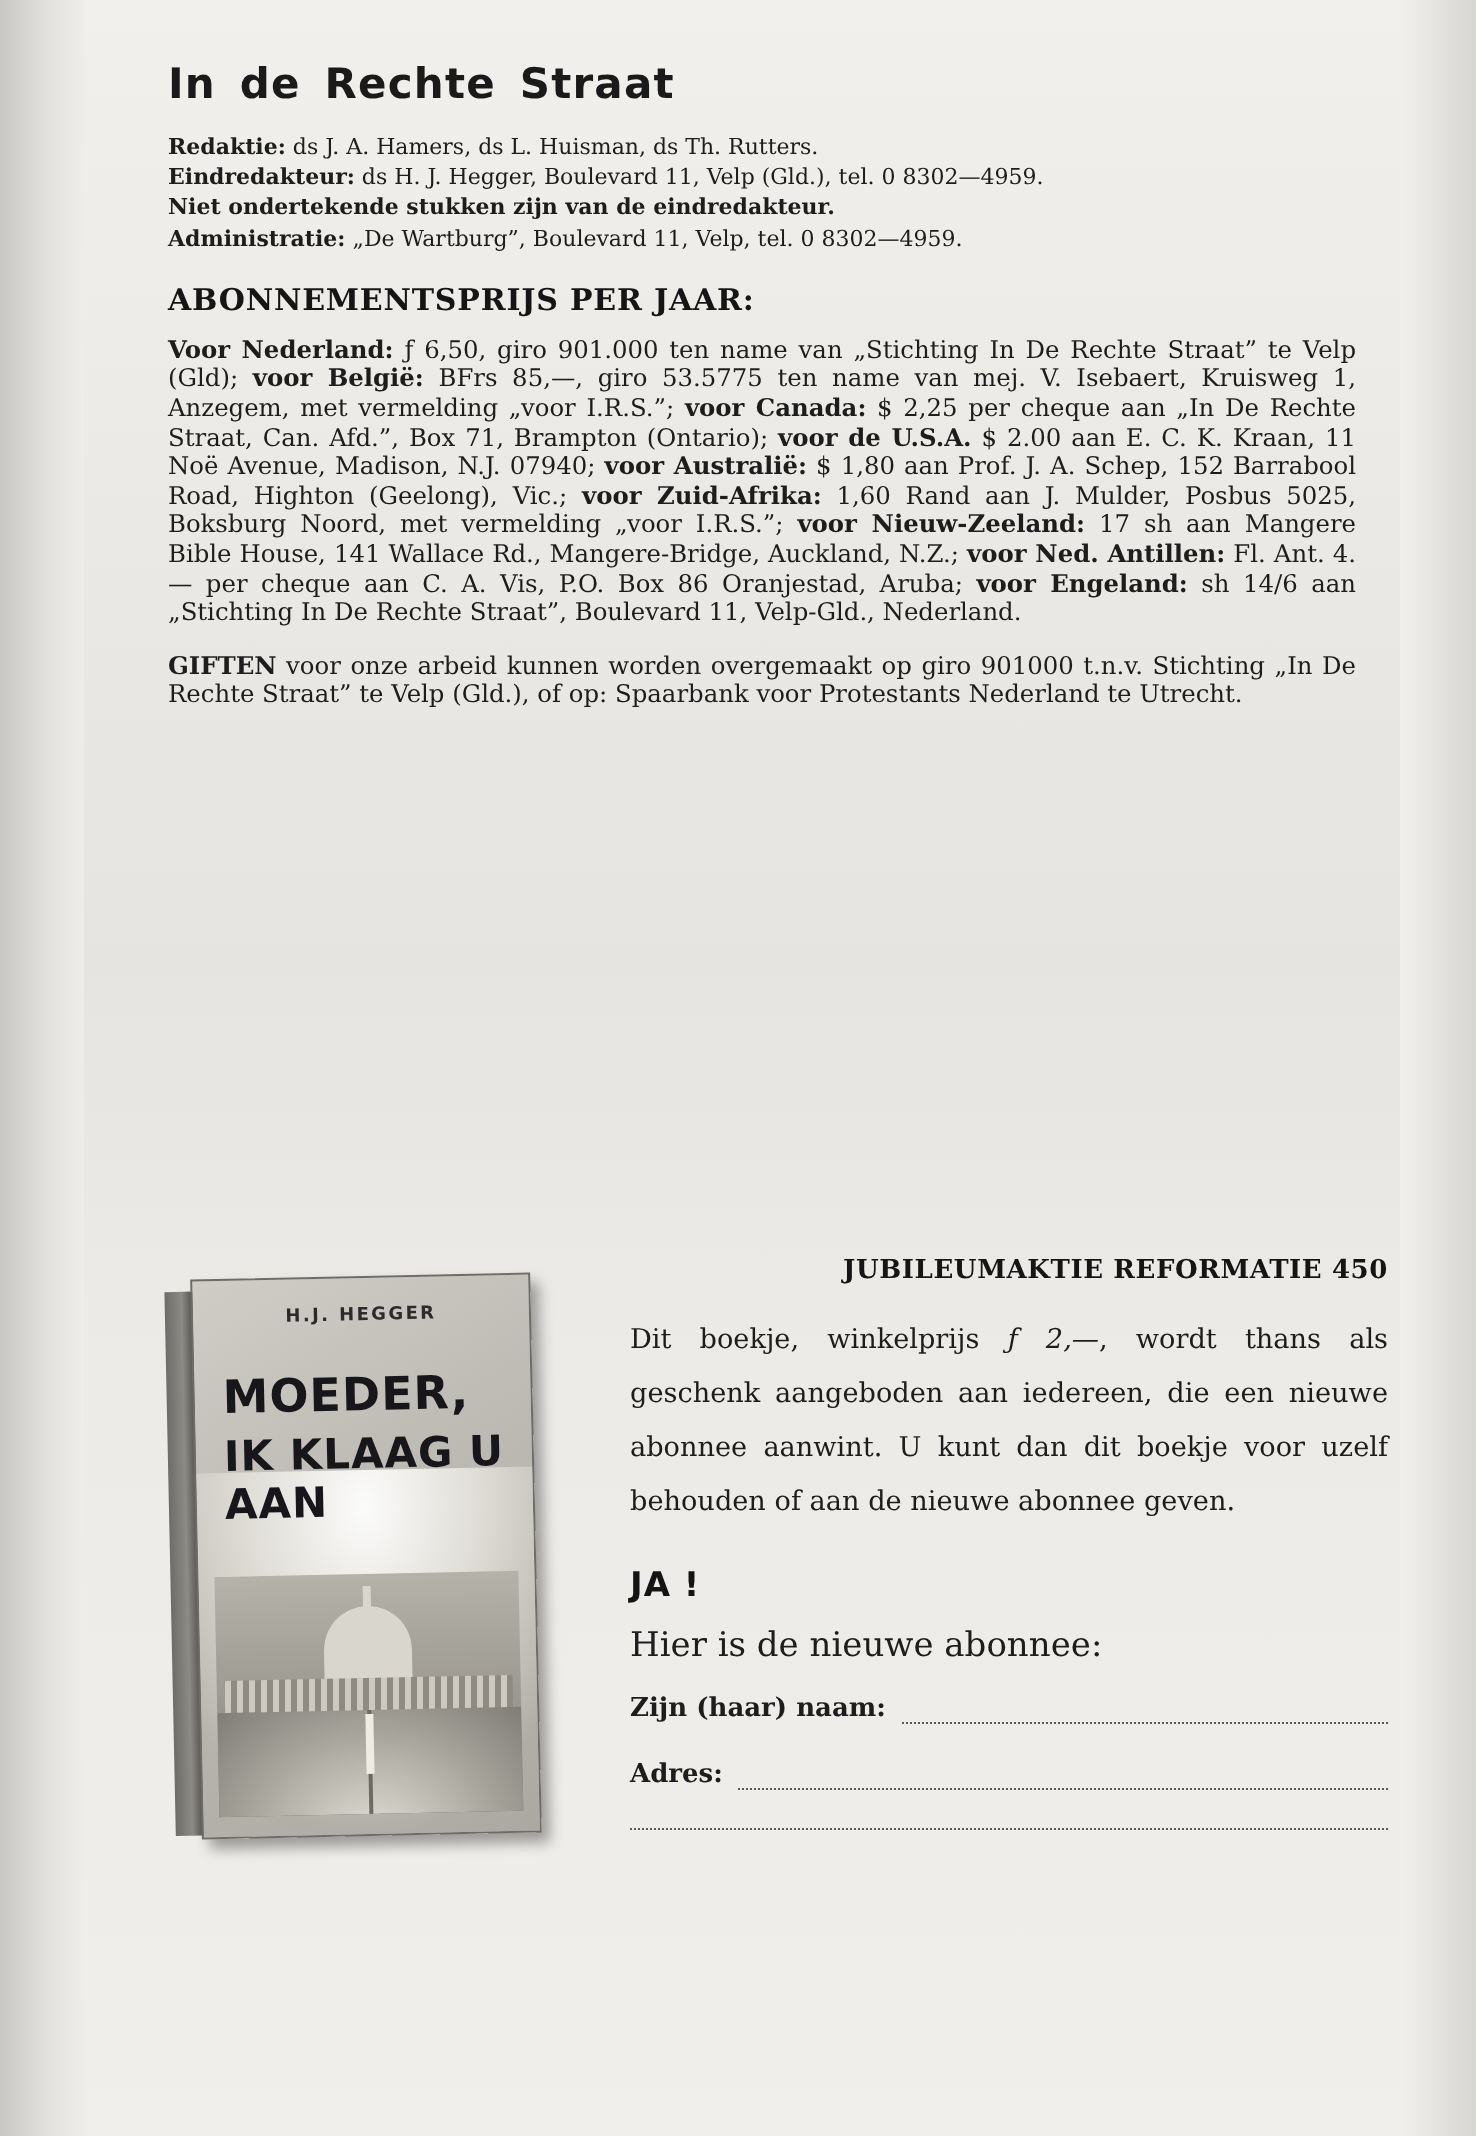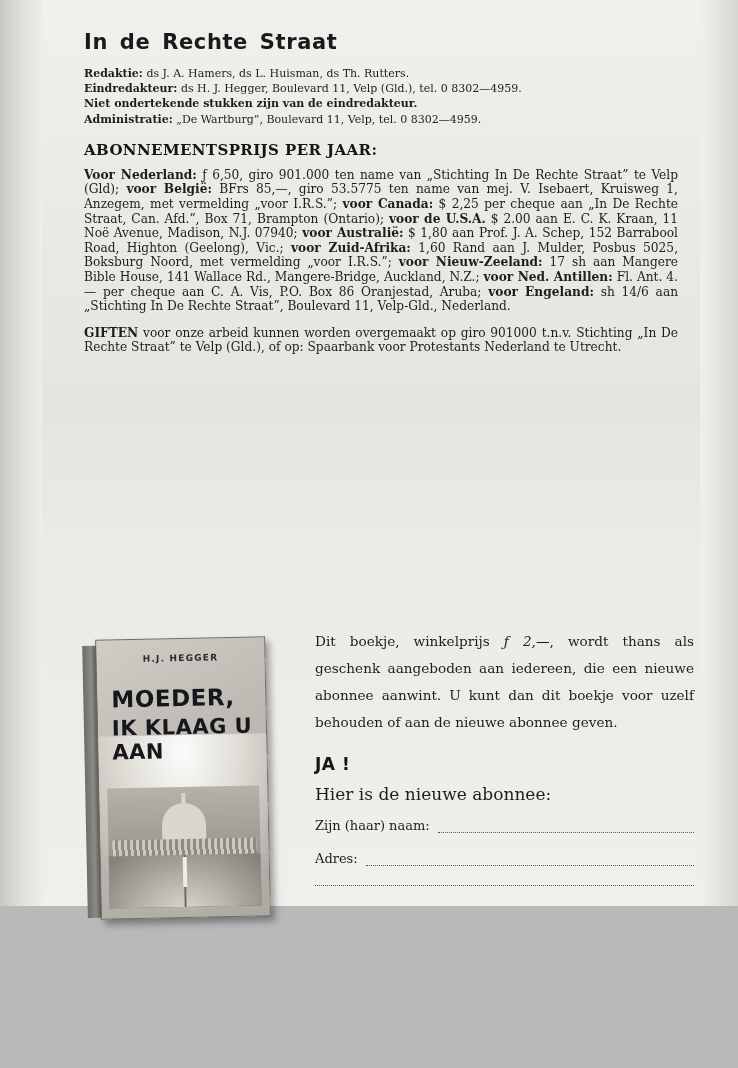--- a/index.html
+++ b/index.html
@@ -9,21 +9,21 @@
   }
   body {
     width: 738px;
     height: 1068px;
     overflow: hidden;
     font-family: "Liberation Sans", sans-serif;
   }
   .page {
     position: relative;
     width: 738px;
-    height: 906px;
+    height: 1068px;
     background: linear-gradient(180deg, #f2f0ed 0%, #ebe9e6 25%, #e6e4e1 45%, #eceae7 60%, #f1efec 100%);
   }
   
   .page:before {
     content: "";
     position: absolute;
     left: 0; top: 0; bottom: 0;
     width: 42px;
     background: linear-gradient(90deg, #c9c7c4 0%, #e3e1de 55%, #efedea 100%);
     pointer-events: none;
@@ -135,21 +135,21 @@
     margin-bottom: 14px;
   }
   .field {
     font-family: "DejaVu Serif", serif;
     font-size: 13px;
     color: #1d1d1d;
     display: flex;
     align-items: flex-end;
     margin-bottom: 18px;
   }
-  .field .flabel { white-space: nowrap; margin-right: 8px; }
+  .field .flabel { white-space: nowrap; margin-right: 8px; font-weight: bold; }
   .field .fline {
     flex: 1 1 auto;
     border-bottom: 1px dotted #5a5a5a;
     height: 13px;
   }
   .field.stacked { display: block; }
   .field.stacked .fline {
     display: block;
     width: 100%;
     margin-top: 14px;
@@ -315,20 +315,21 @@
               <div class="dome"></div>
               <div class="colonnade"></div>
               <div class="plaza"></div>
               <div class="obelisk"></div>
             </div>
           </div>
         </div>
       </div>
 
       <div class="offer">
+        <div class="offer-title">JUBILEUMAKTIE REFORMATIE 450</div>
         <div class="offer-body">Dit boekje, winkelprijs <i>ƒ 2,—</i>, wordt thans als geschenk aangeboden aan iedereen, die een nieuwe abonnee aanwint. U kunt dan dit boekje voor uzelf behouden of aan de nieuwe abonnee geven.</div>
 
         <div class="ja">JA !</div>
         <div class="form-lead">Hier is de nieuwe abonnee:</div>
 
         <div class="field">
           <span class="flabel">Zijn (haar) naam:</span>
           <span class="fline"></span>
         </div>
 

